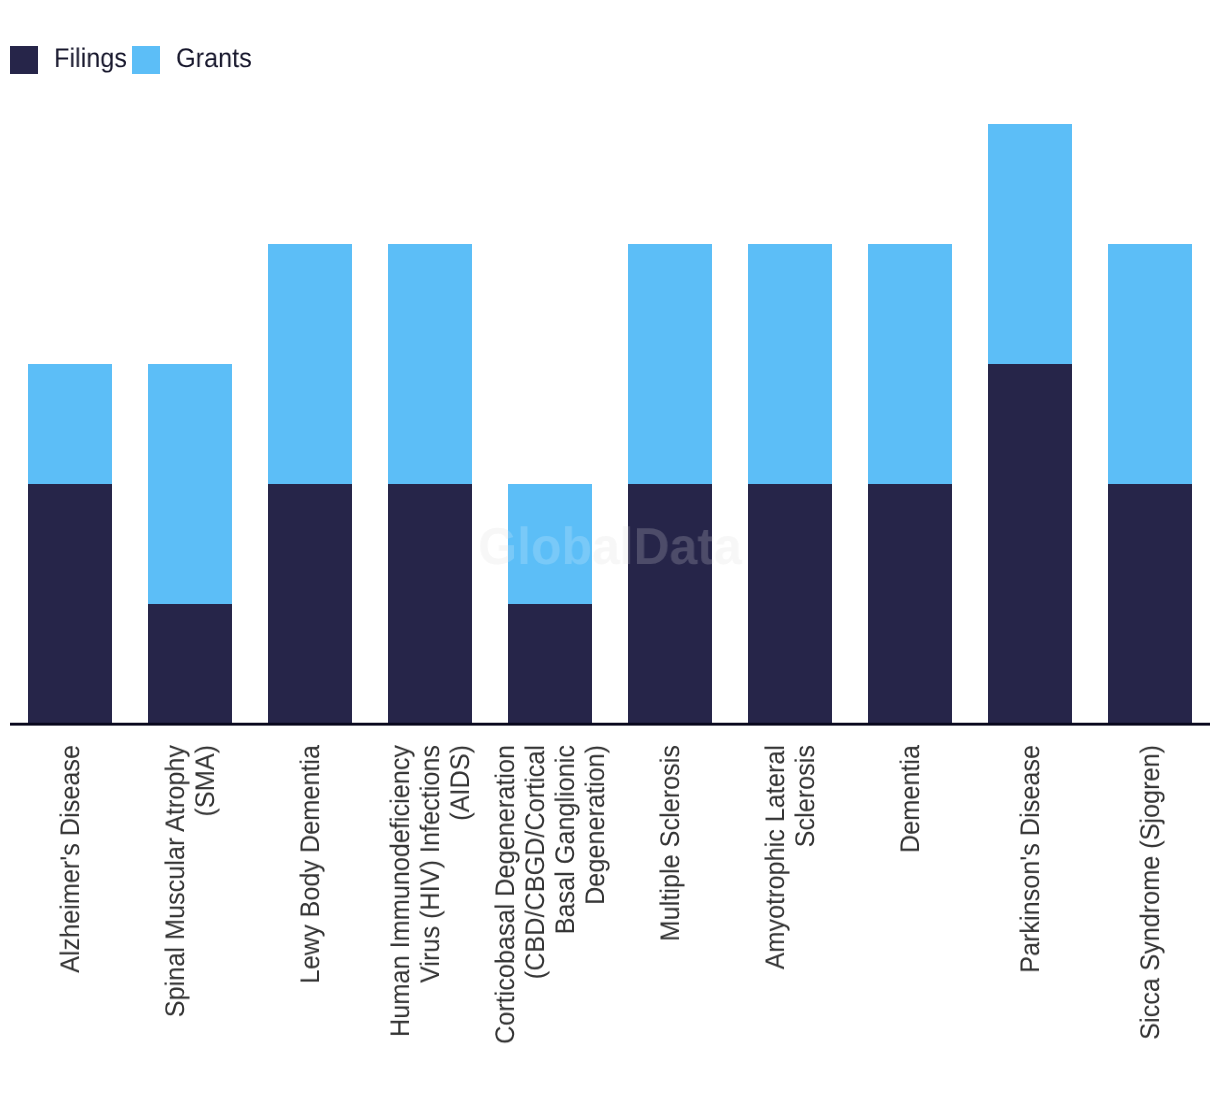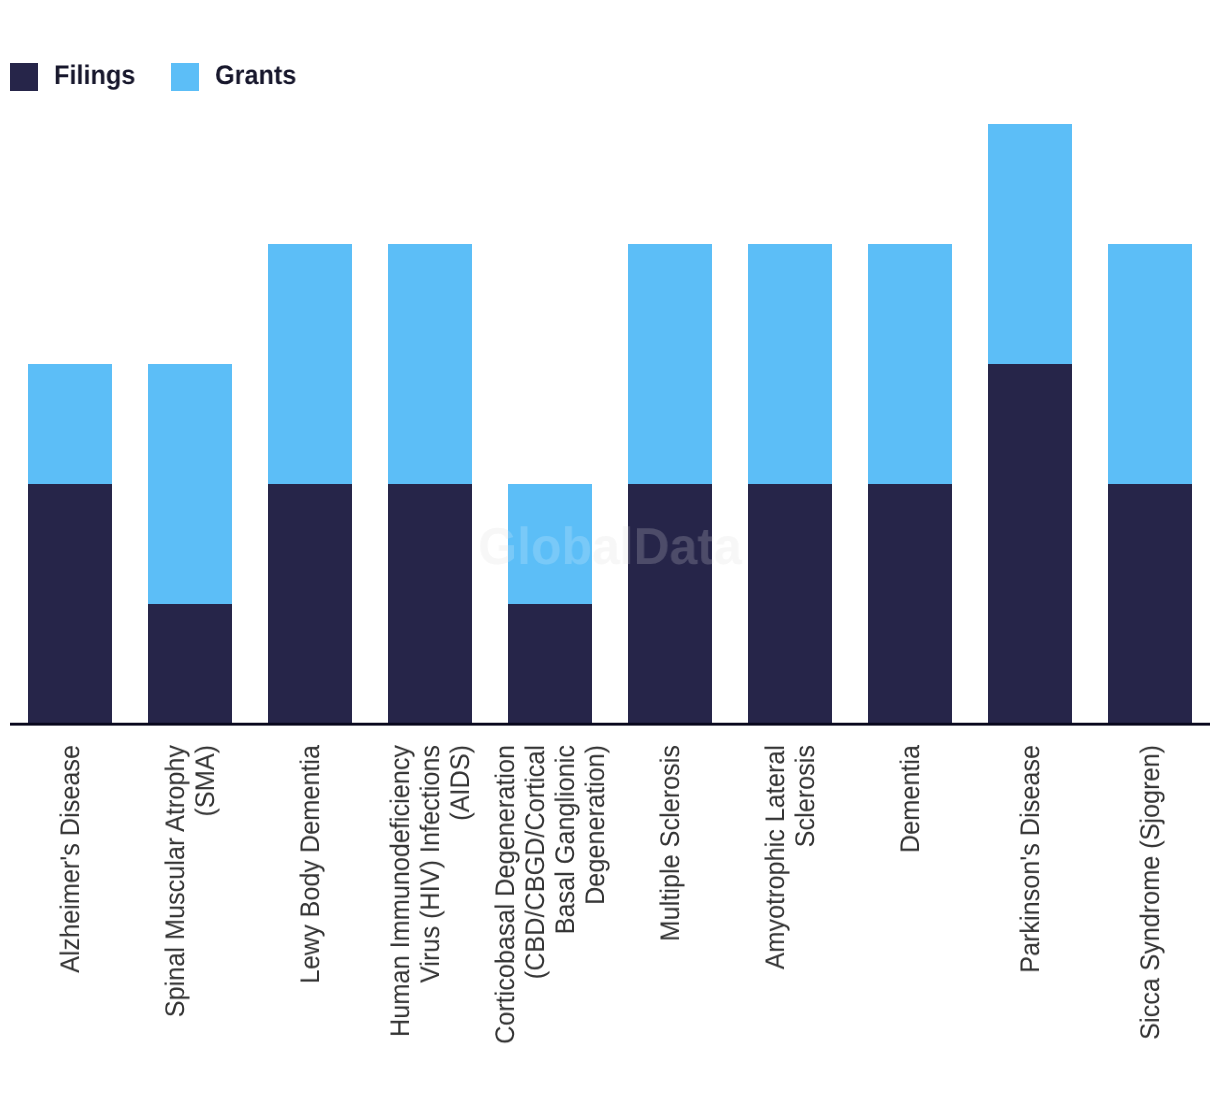--- a/index.html
+++ b/index.html
@@ -20,32 +20,31 @@
   #chart-root {
     position: absolute;
     left: 0; top: 0;
     width: 1220px;
     height: 1094px;
   }
   
   #legend {
     position: absolute;
     left: 10px;
-    top: 63px;
+    top: 46px;
     height: 28px;
     display: flex;
     align-items: center;
-    font-weight: bold;
   }
   .legend-item {
     display: flex;
     align-items: center;
     height: 28px;
   }
-  .legend-item + .legend-item { margin-left: 30px; }
+  .legend-item + .legend-item { }
   .legend-swatch {
     width: 28px;
     height: 28px;
     flex: 0 0 auto;
   }
   .legend-label {
     margin-left: 16px;
     margin-top: -5px;
     font-size: 27px;
     line-height: 28px;

